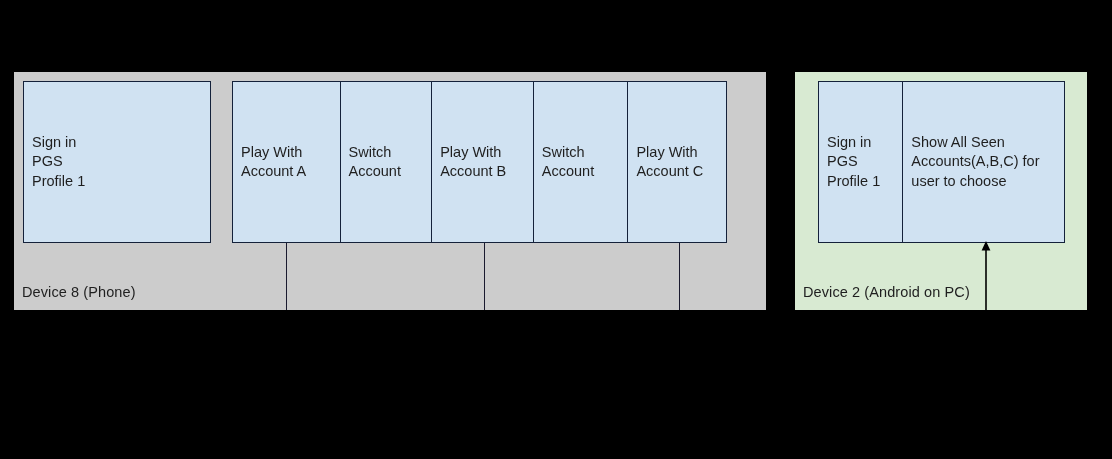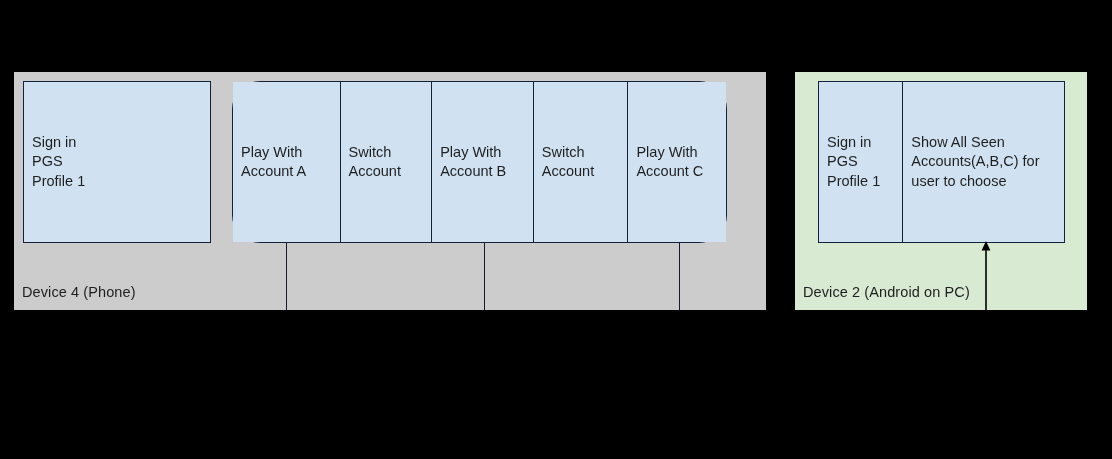--- a/index.html
+++ b/index.html
@@ -87,21 +87,20 @@
   }
   #group-a .step-box:nth-child(1) { width: 87px; }
   #group-a .step-box:nth-child(2) { width: 101px; }
 
   
   #group-b {
     left: 232px;
     top: 81px;
     width: 495px;
     height: 162px;
-    border-radius: 28px;
   }
   #group-b .step-box:nth-child(1) { width: 108px; }
   #group-b .step-box:nth-child(2) { width: 92px; }
   #group-b .step-box:nth-child(3) { width: 102px; }
   #group-b .step-box:nth-child(4) { width: 95px; }
   #group-b .step-box:nth-child(5) { width: 98px; }
 
   
   #group-c {
     left: 818px;
@@ -126,21 +125,21 @@
 <body>
 
 <div id="canvas">
 
   <div class="device-panel" id="device1-panel">
 
     <div class="lane-divider" style="left:272px;"></div>
     <div class="lane-divider" style="left:470px;"></div>
     <div class="lane-divider" style="left:665px;"></div>
 
-    <div class="device-label" id="device1-label">Device 4 (Phone)</div>
+    <div class="device-label" id="device1-label">Device 8 (Phone)</div>
   </div>
 
   <div class="step-group" id="group-a">
     <div class="step-box">
       <span class="step-text">Sign in PGS Profile 1</span>
     </div>
   </div>
 
   <div class="step-group" id="group-b">
     <div class="step-box">

